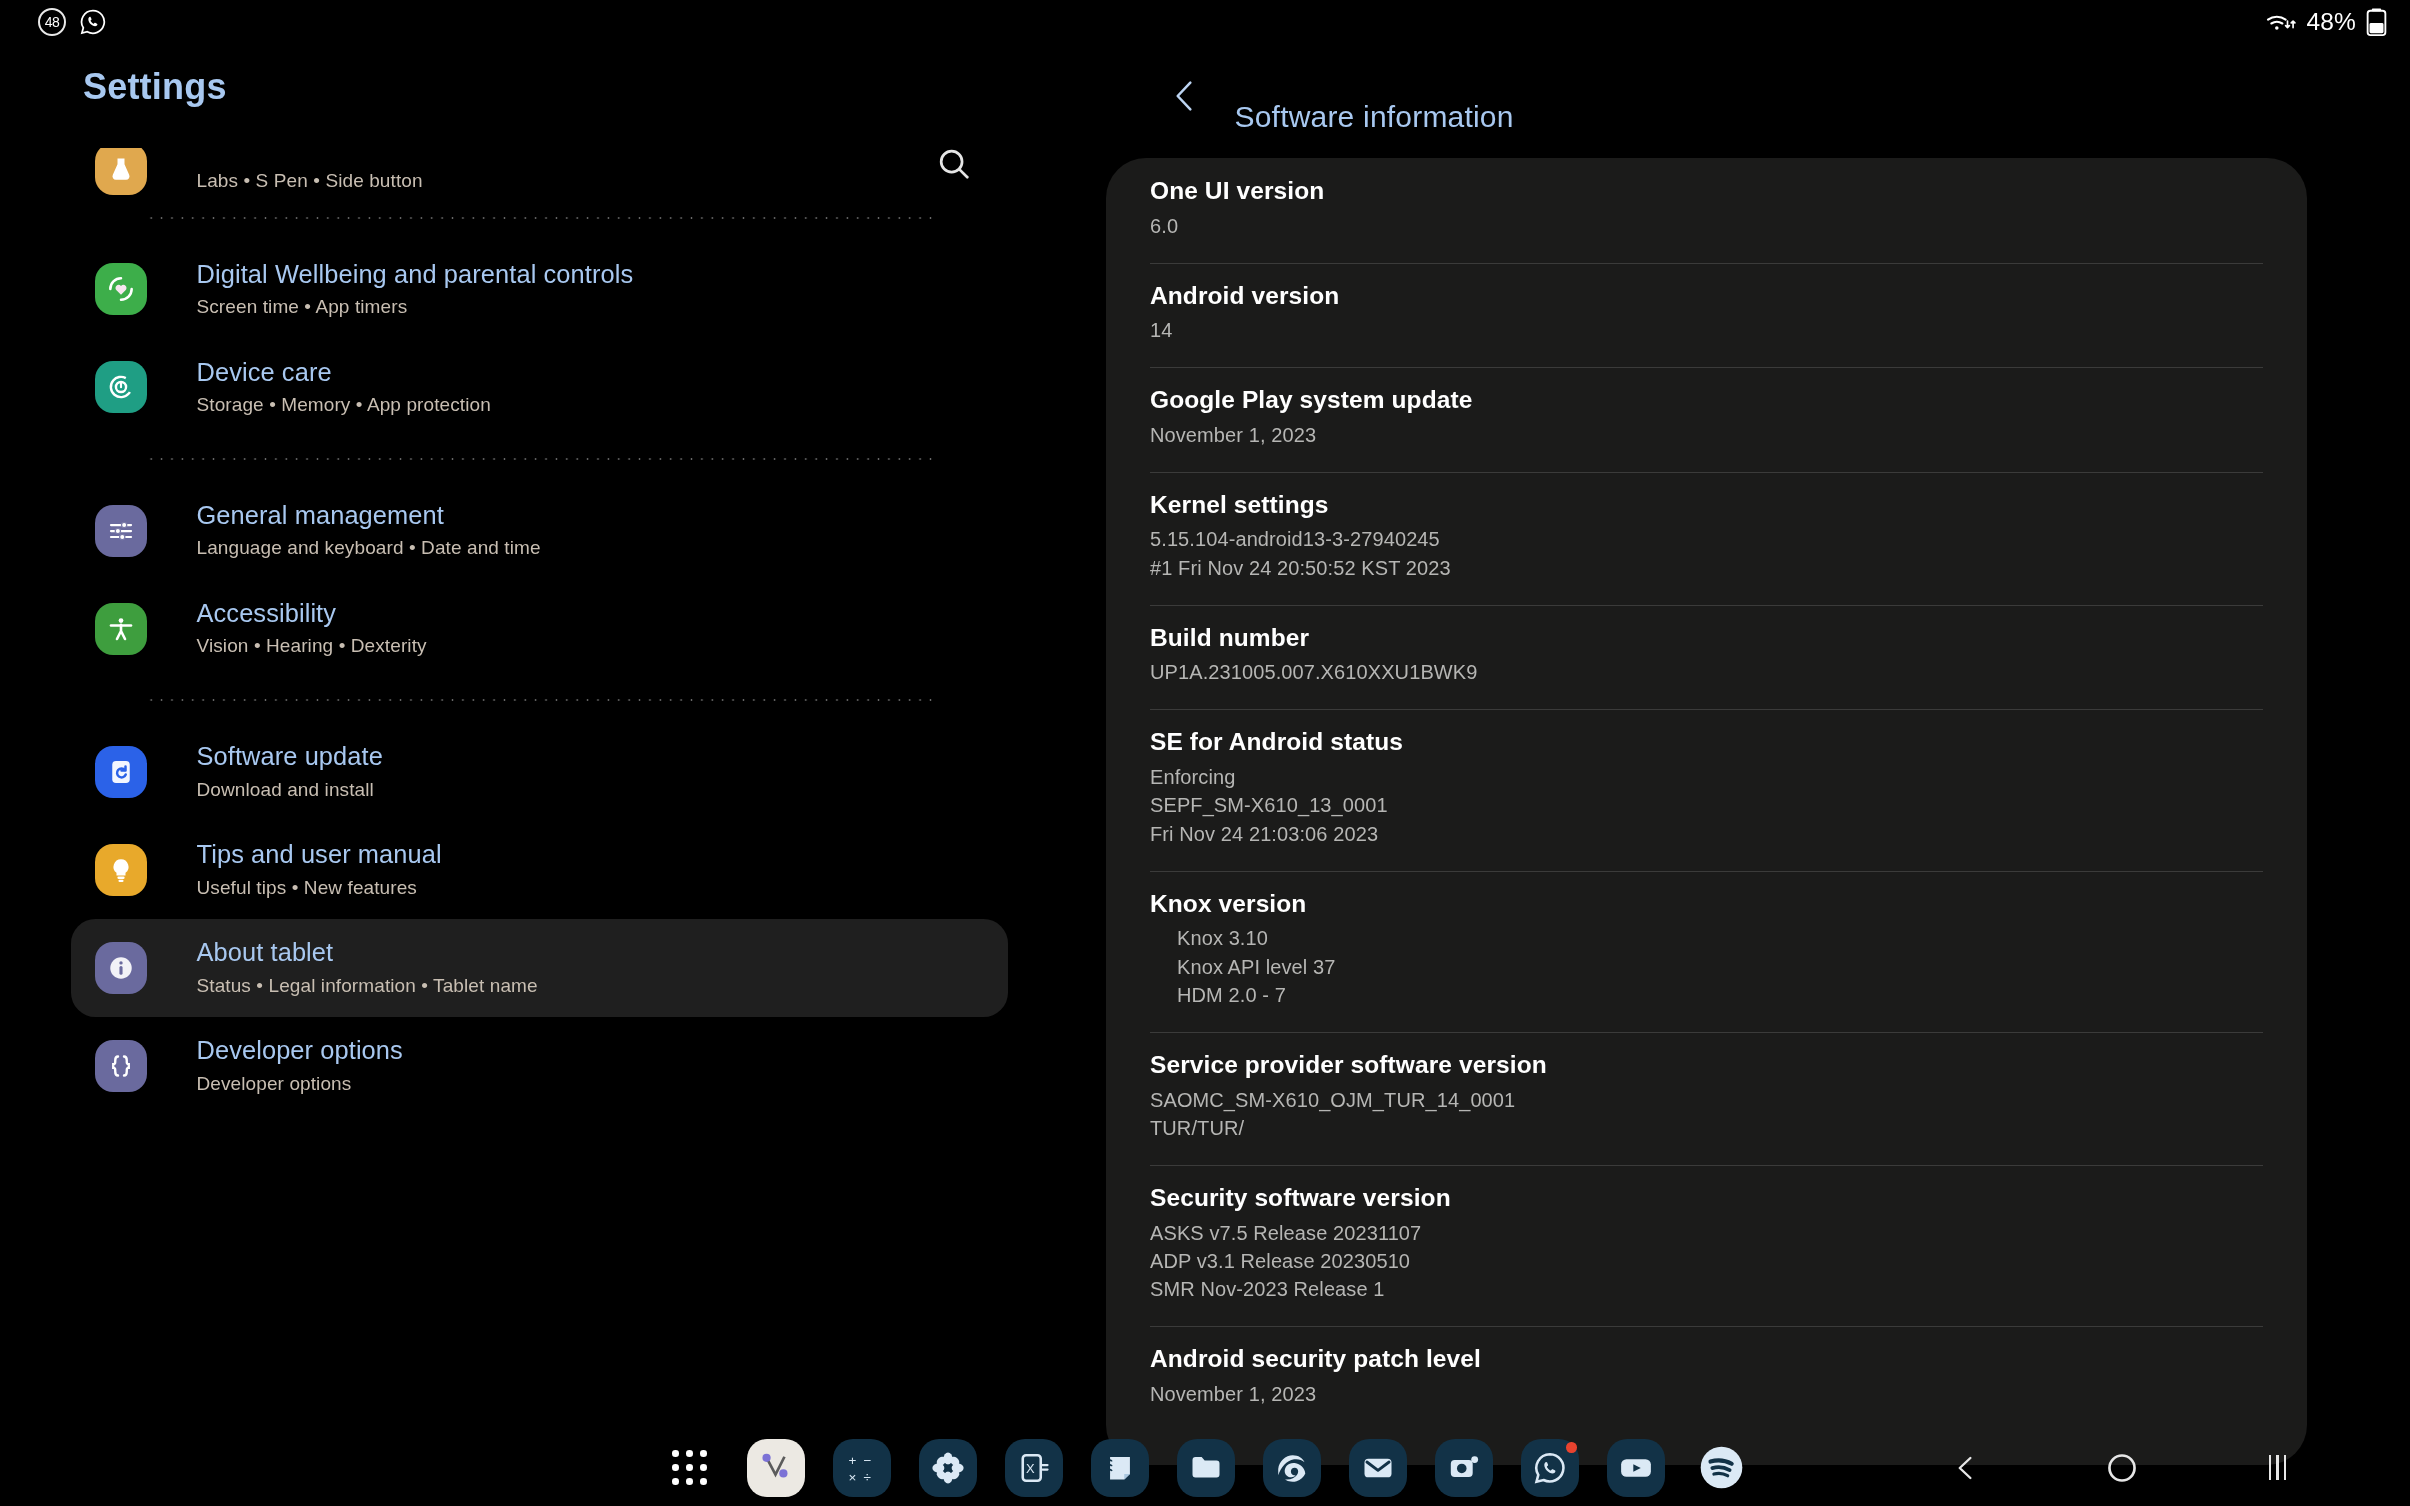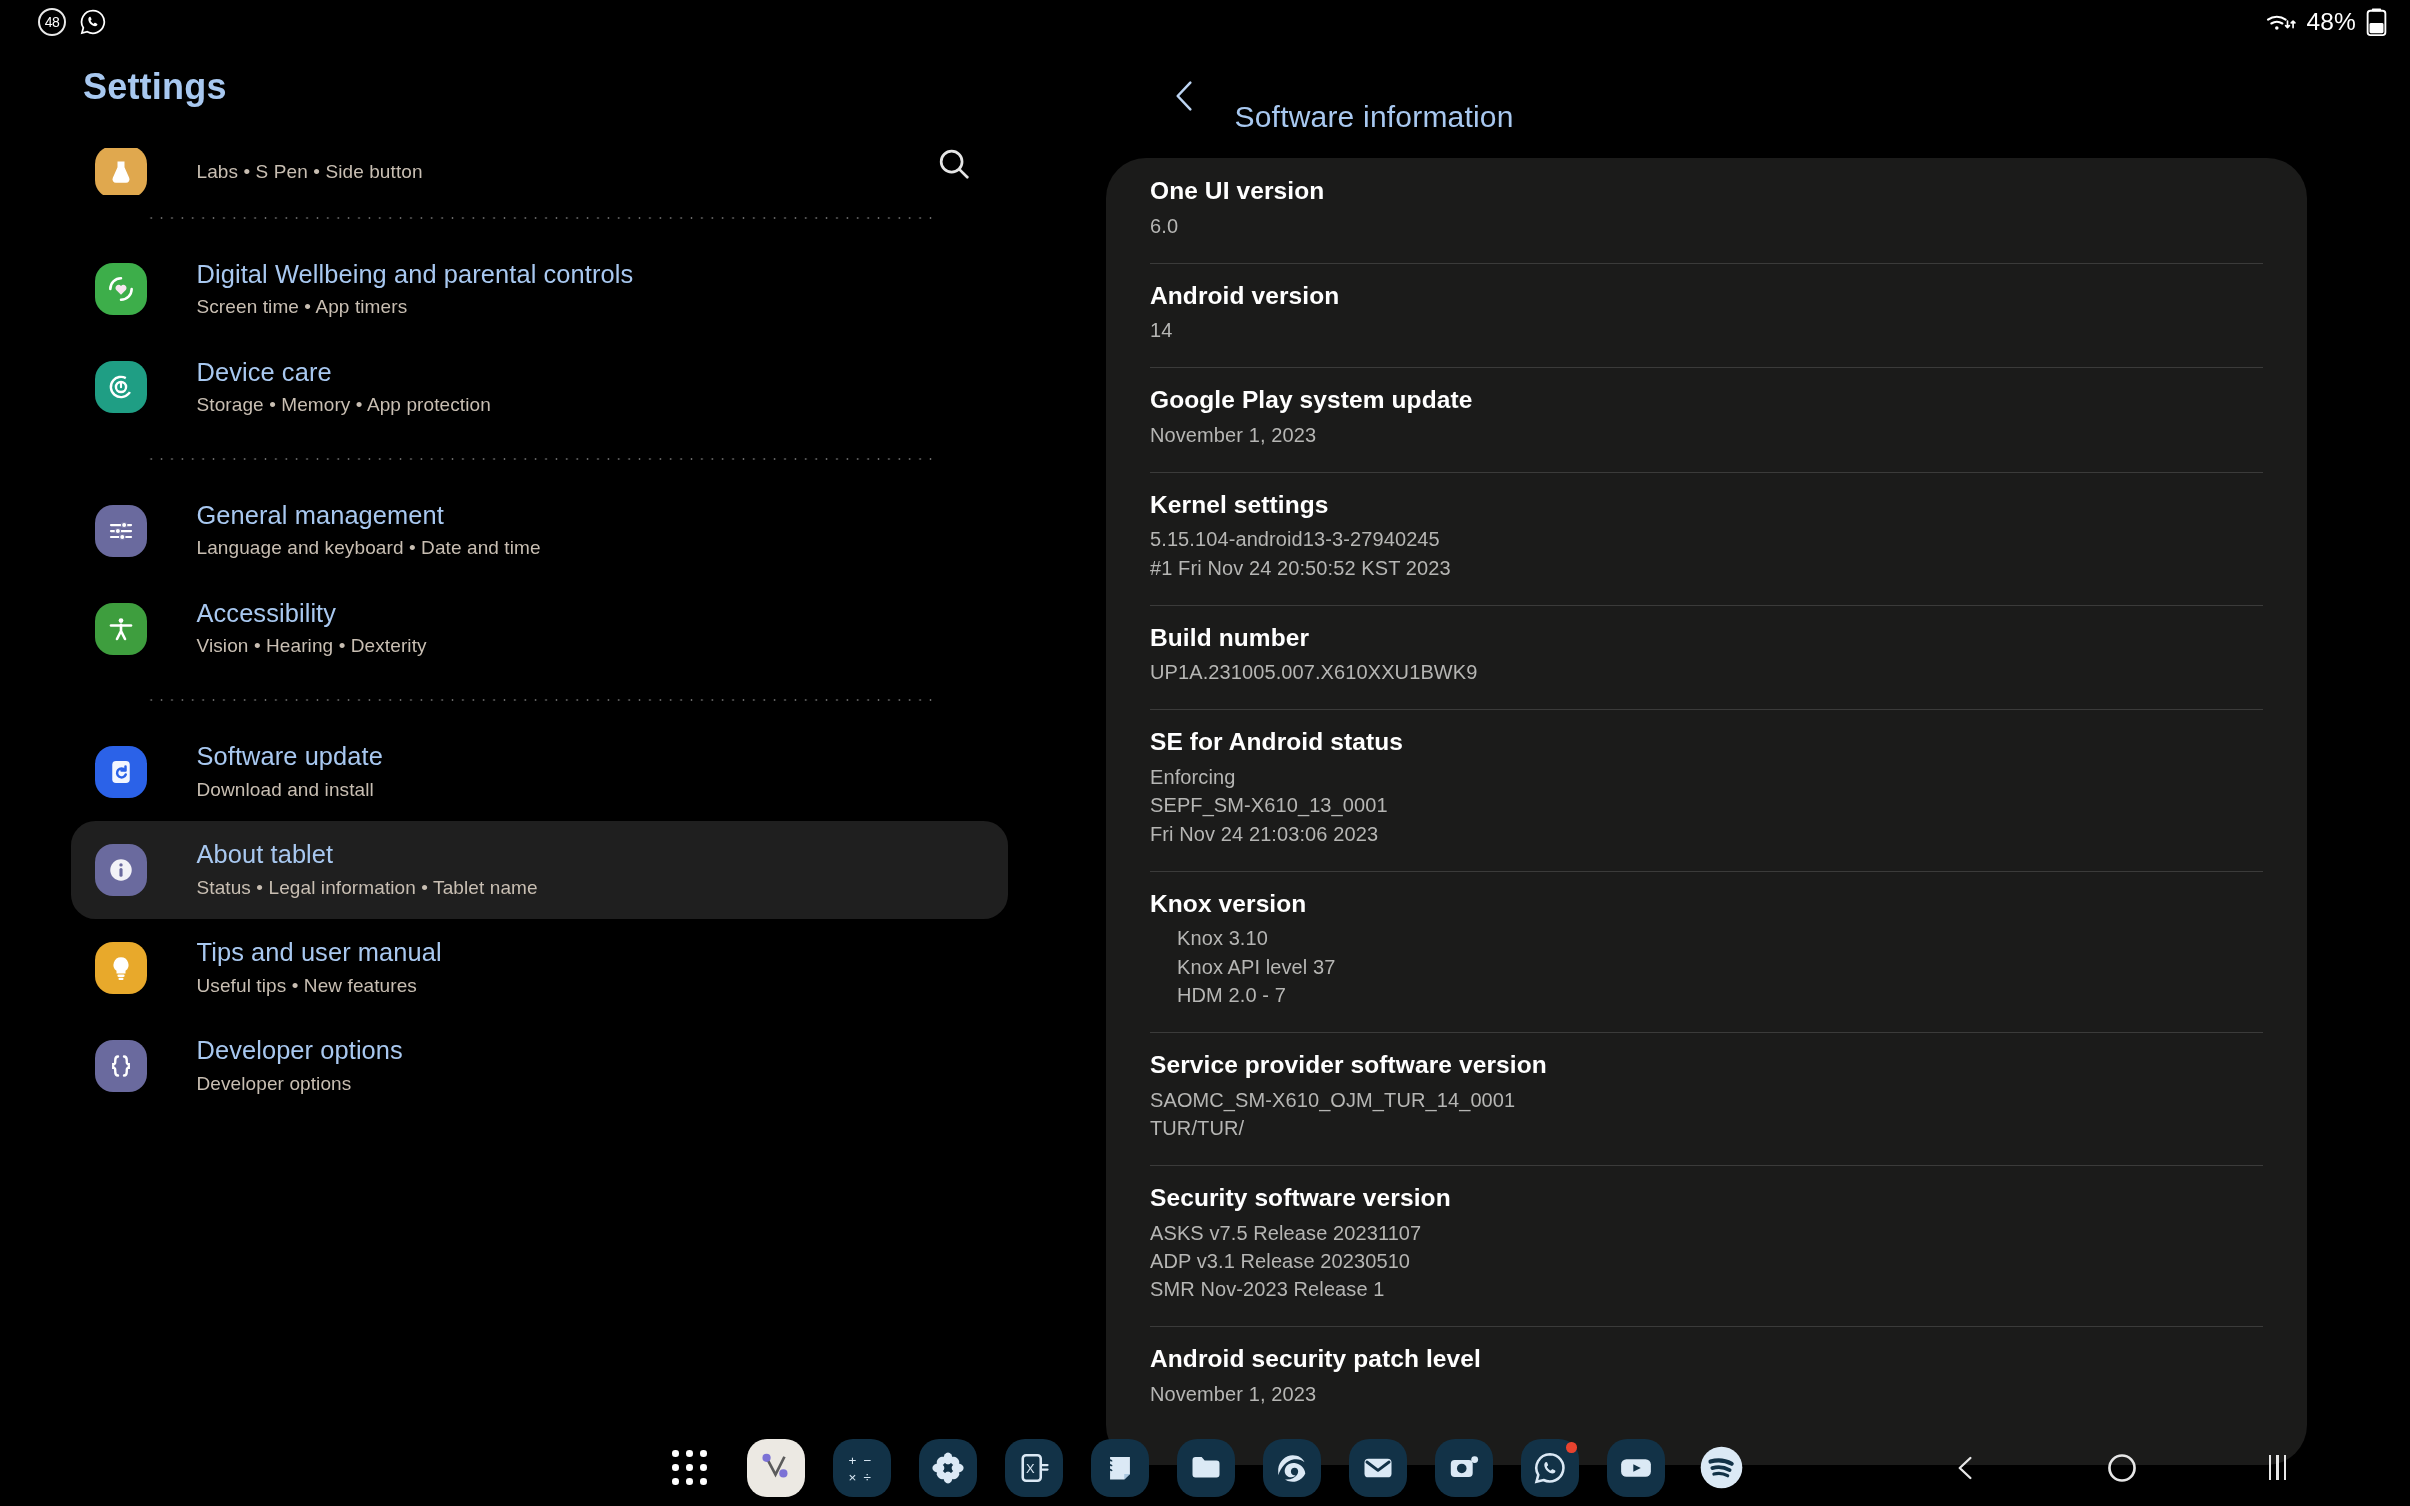--- a/index.html
+++ b/index.html
@@ -50,21 +50,21 @@
   .settings-list { position: relative; padding-left: 71px; padding-right: 56px; }
 
   .set-row {
     position: relative;
     display: flex; align-items: center;
     height: 98px;
     padding-left: 23.5px;
     border-radius: 24.5px;
   }
   .set-row.selected { background: #1f1f1f; }
-  .set-row.clipped { height: 47px; align-items: center; overflow: hidden; }
+  .set-row.clipped { height: 47px; align-items: flex-end; overflow: hidden; }
 
   .set-icon {
     width: 52px; height: 52px; border-radius: 18px;
     display: flex; align-items: center; justify-content: center;
     flex: 0 0 auto; margin-right: 50px;
   }
   .set-txt { display: flex; flex-direction: column; justify-content: center; }
   .set-title { font-size: 25.4px; color: #a8c8f0; line-height: 1.35; letter-spacing: 0.1px; }
   .set-sub { font-size: 19px; color: #c8beb2; line-height: 1.5; letter-spacing: 0.1px; margin-top: 1.9px; }
 
@@ -254,44 +254,44 @@
             <rect x="5" y="3.2" width="14" height="17.6" rx="3" fill="#f3f6ff"></rect>
             <path d="M15.2 10.4a3.6 3.6 0 1 0 .6 3.6" fill="none" stroke="#2b62e8" stroke-width="2" stroke-linecap="round"></path>
             <path d="M15.6 7.6v3.2h-3.2" fill="none" stroke="#2b62e8" stroke-width="2" stroke-linecap="round" stroke-linejoin="round"></path>
           </svg>
         </div>
         <div class="set-txt">
           <div class="set-title">Software update</div>
           <div class="set-sub">Download and install</div>
         </div>
       </div>
+      <div class="set-row">
+        <div class="set-icon" style="background: rgb(232, 169, 43);">
+          <svg width="30" height="30" viewBox="0 0 24 24">
+            <path d="M12 3.4a6 6 0 0 1 3.6 10.8v2.2H8.4v-2.2A6 6 0 0 1 12 3.4z" fill="#fff"></path>
+            <rect x="9.1" y="17.2" width="5.8" height="1.9" rx="0.9" fill="#fff"></rect>
+            <rect x="10" y="19.8" width="4" height="1.7" rx="0.8" fill="#fff"></rect>
+          </svg>
+        </div>
+        <div class="set-txt">
+          <div class="set-title">Tips and user manual</div>
+          <div class="set-sub">Useful tips • New features</div>
+        </div>
+      </div>
       <div class="set-row selected">
         <div class="set-icon" style="background: rgb(106, 106, 158);">
           <svg width="30" height="30" viewBox="0 0 24 24">
             <circle cx="12" cy="12" r="8.6" fill="#f2f2f7"></circle>
             <circle cx="12" cy="7.9" r="1.35" fill="#6a6a9e"></circle>
             <rect x="10.75" y="10.3" width="2.5" height="7" rx="1.2" fill="#6a6a9e"></rect>
           </svg>
         </div>
         <div class="set-txt">
           <div class="set-title">About tablet</div>
           <div class="set-sub">Status • Legal information • Tablet name</div>
-        </div>
-      </div>
-      <div class="set-row">
-        <div class="set-icon" style="background: rgb(232, 169, 43);">
-          <svg width="30" height="30" viewBox="0 0 24 24">
-            <path d="M12 3.4a6 6 0 0 1 3.6 10.8v2.2H8.4v-2.2A6 6 0 0 1 12 3.4z" fill="#fff"></path>
-            <rect x="9.1" y="17.2" width="5.8" height="1.9" rx="0.9" fill="#fff"></rect>
-            <rect x="10" y="19.8" width="4" height="1.7" rx="0.8" fill="#fff"></rect>
-          </svg>
-        </div>
-        <div class="set-txt">
-          <div class="set-title">Tips and user manual</div>
-          <div class="set-sub">Useful tips • New features</div>
         </div>
       </div>
       <div class="set-row">
         <div class="set-icon" style="background: rgb(106, 106, 158);">
           <svg width="30" height="30" viewBox="0 0 24 24">
             <path d="M9.6 4.4c-2 0-2.2 1.4-2.2 3s.2 3.2-1.6 3.2v2.8c1.8 0 1.6 1.6 1.6 3.2s.2 3 2.2 3" fill="none" stroke="#fff" stroke-width="1.9" stroke-linecap="round"></path>
             <path d="M14.4 4.4c2 0 2.2 1.4 2.2 3s-.2 3.2 1.6 3.2v2.8c-1.8 0-1.6 1.6-1.6 3.2s-.2 3-2.2 3" fill="none" stroke="#fff" stroke-width="1.9" stroke-linecap="round"></path>
           </svg>
         </div>
         <div class="set-txt">

